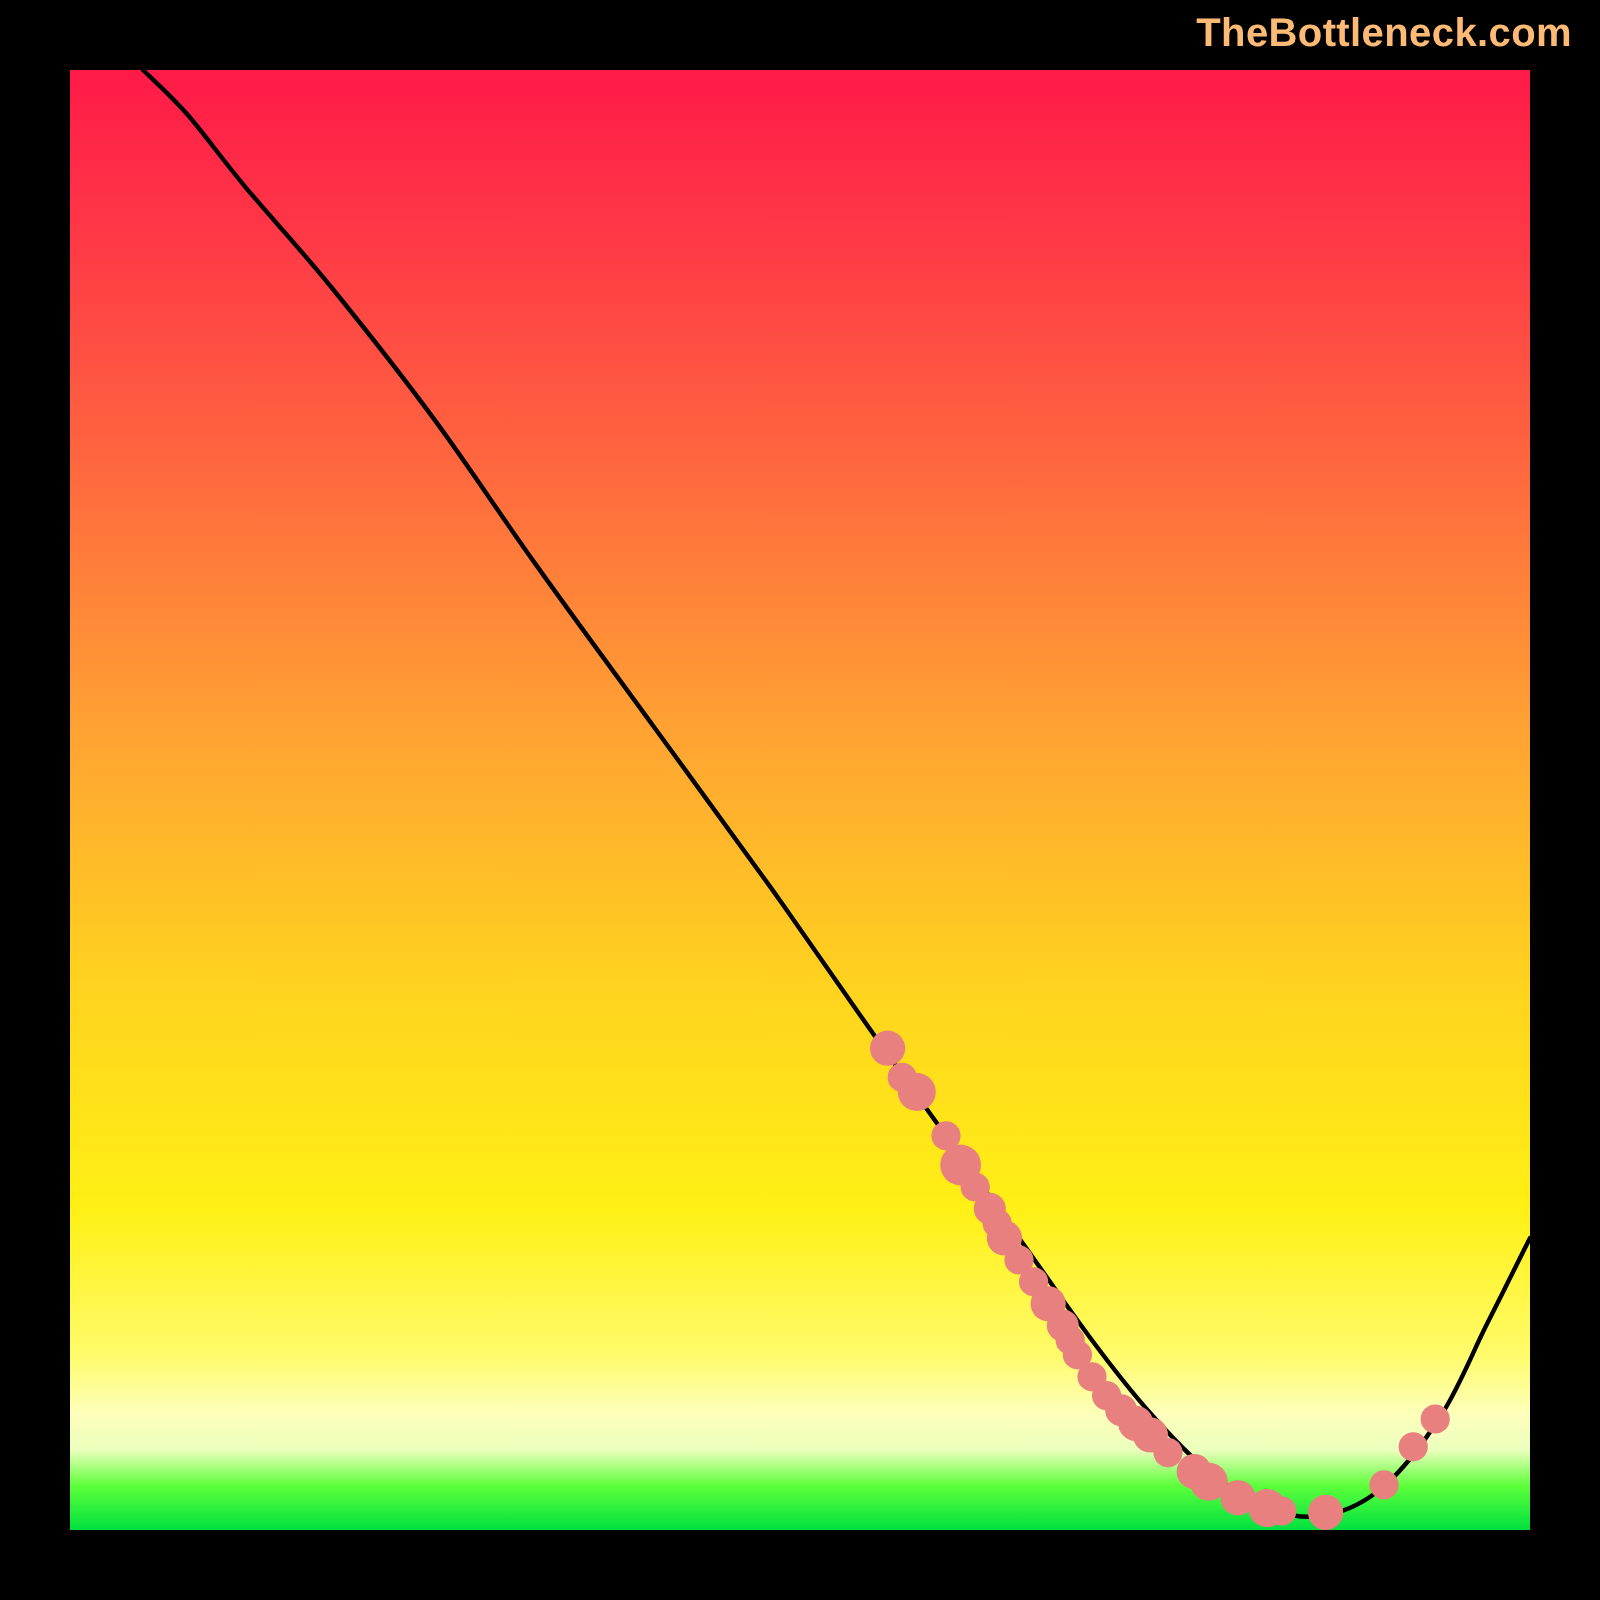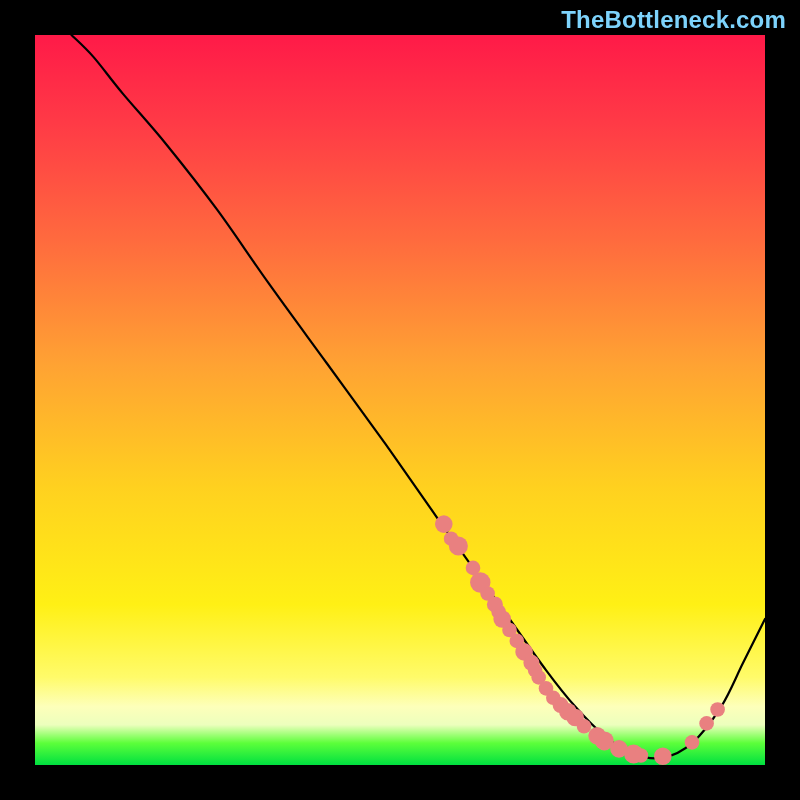--- a/index.html
+++ b/index.html
@@ -38,23 +38,23 @@
       #fdffba 92%,
       #ecffbd 94.5%,
       #5cff3a 97%,
       #00e040 100%
     );
   }
   .watermark {
     position: absolute;
     top: 6px;
     right: 14px;
-    font-size: 24px;
+    font-size: 20px;
     font-weight: 600;
-    color: #7dd3fc;
+    color: #fdba74;
     letter-spacing: 0.2px;
     user-select: none;
   }
   svg.curve {
     position: absolute;
     top: 0;
     left: 0;
     width: 730px;
     height: 730px;
     overflow: visible;

